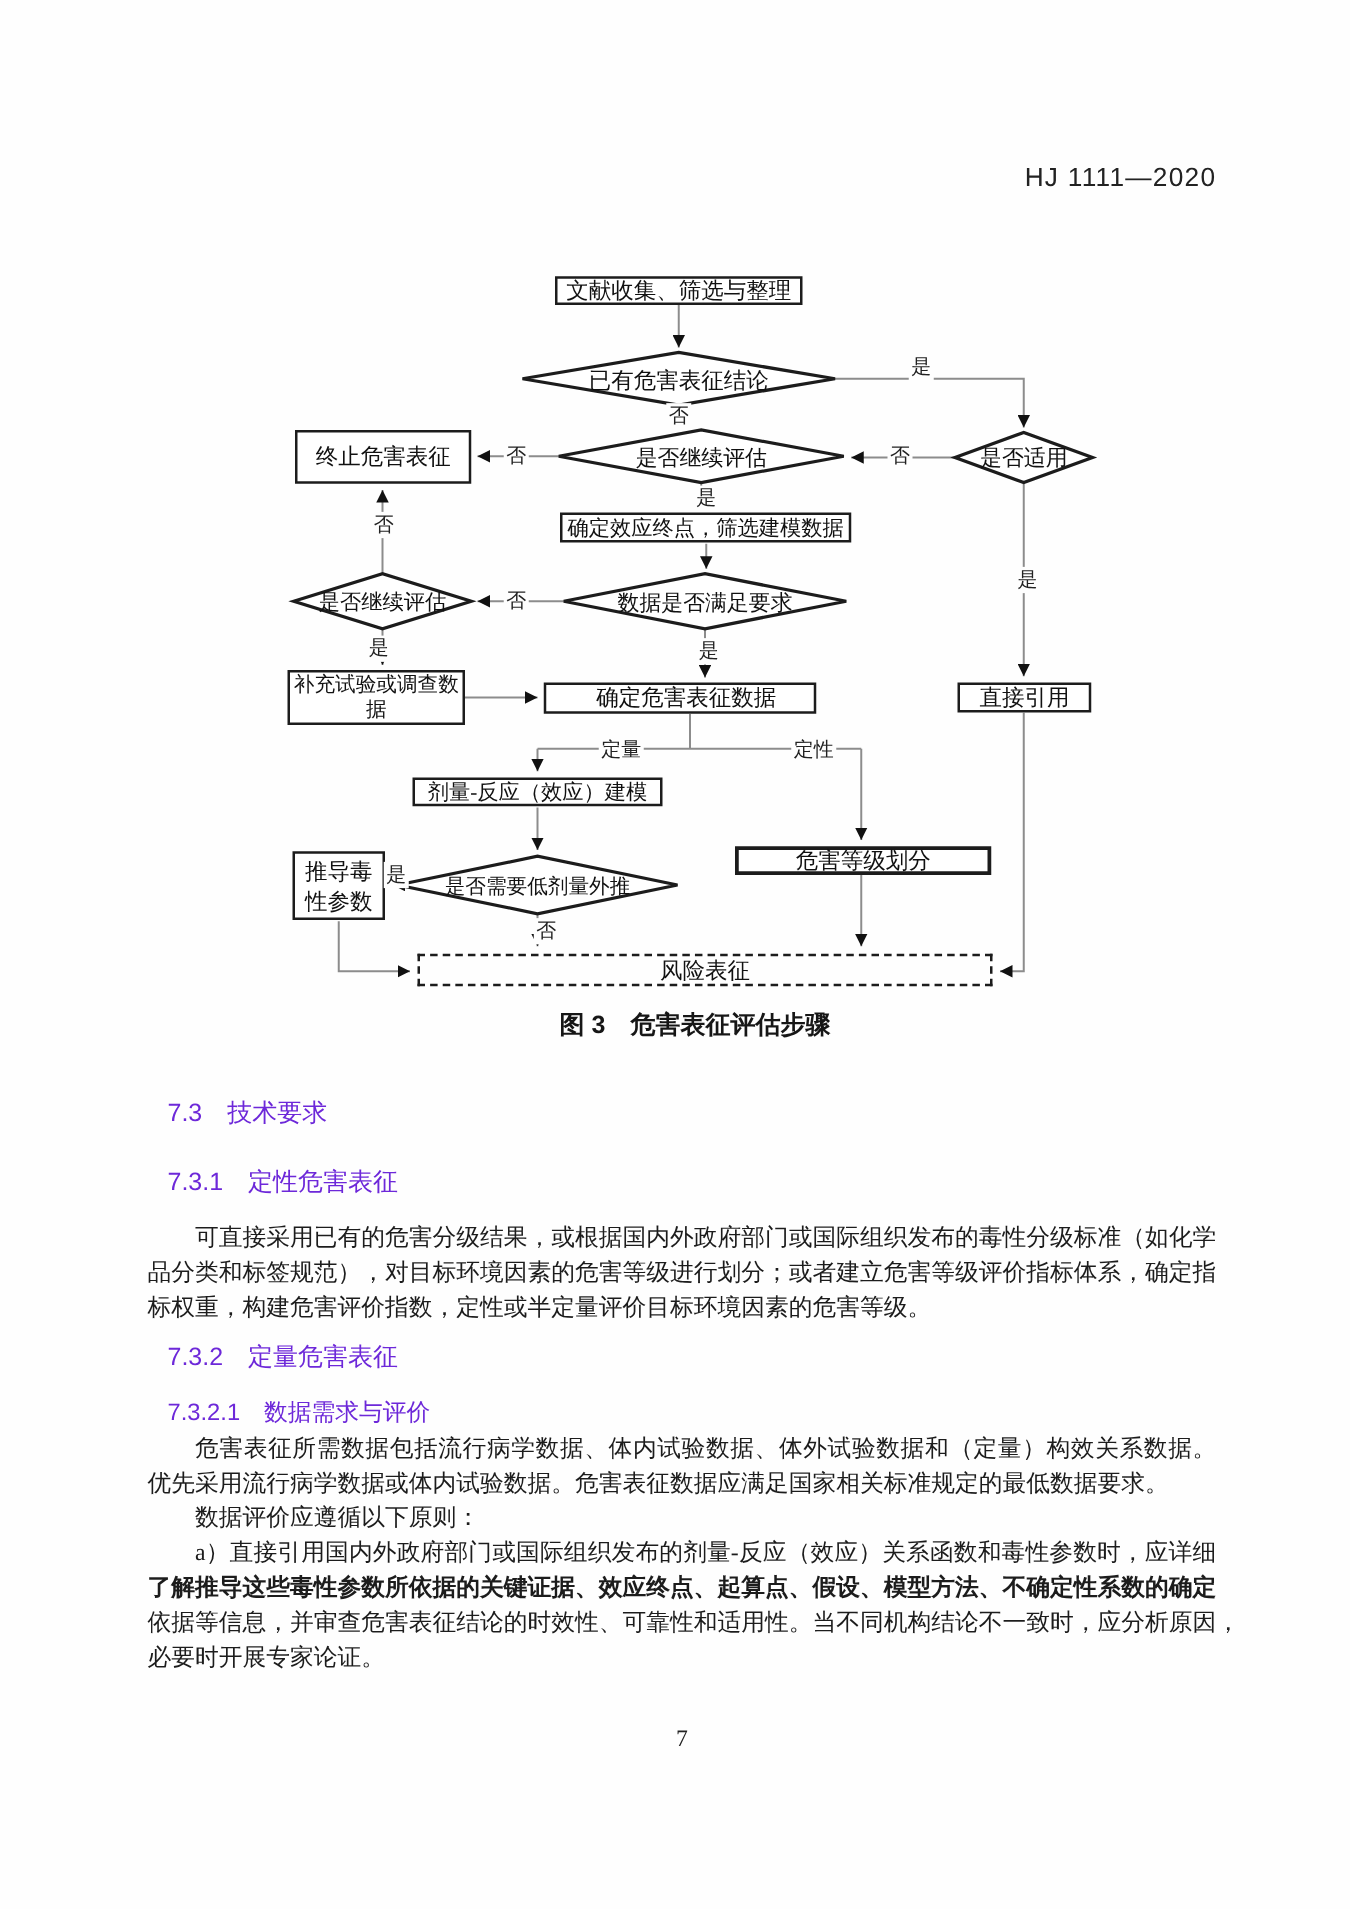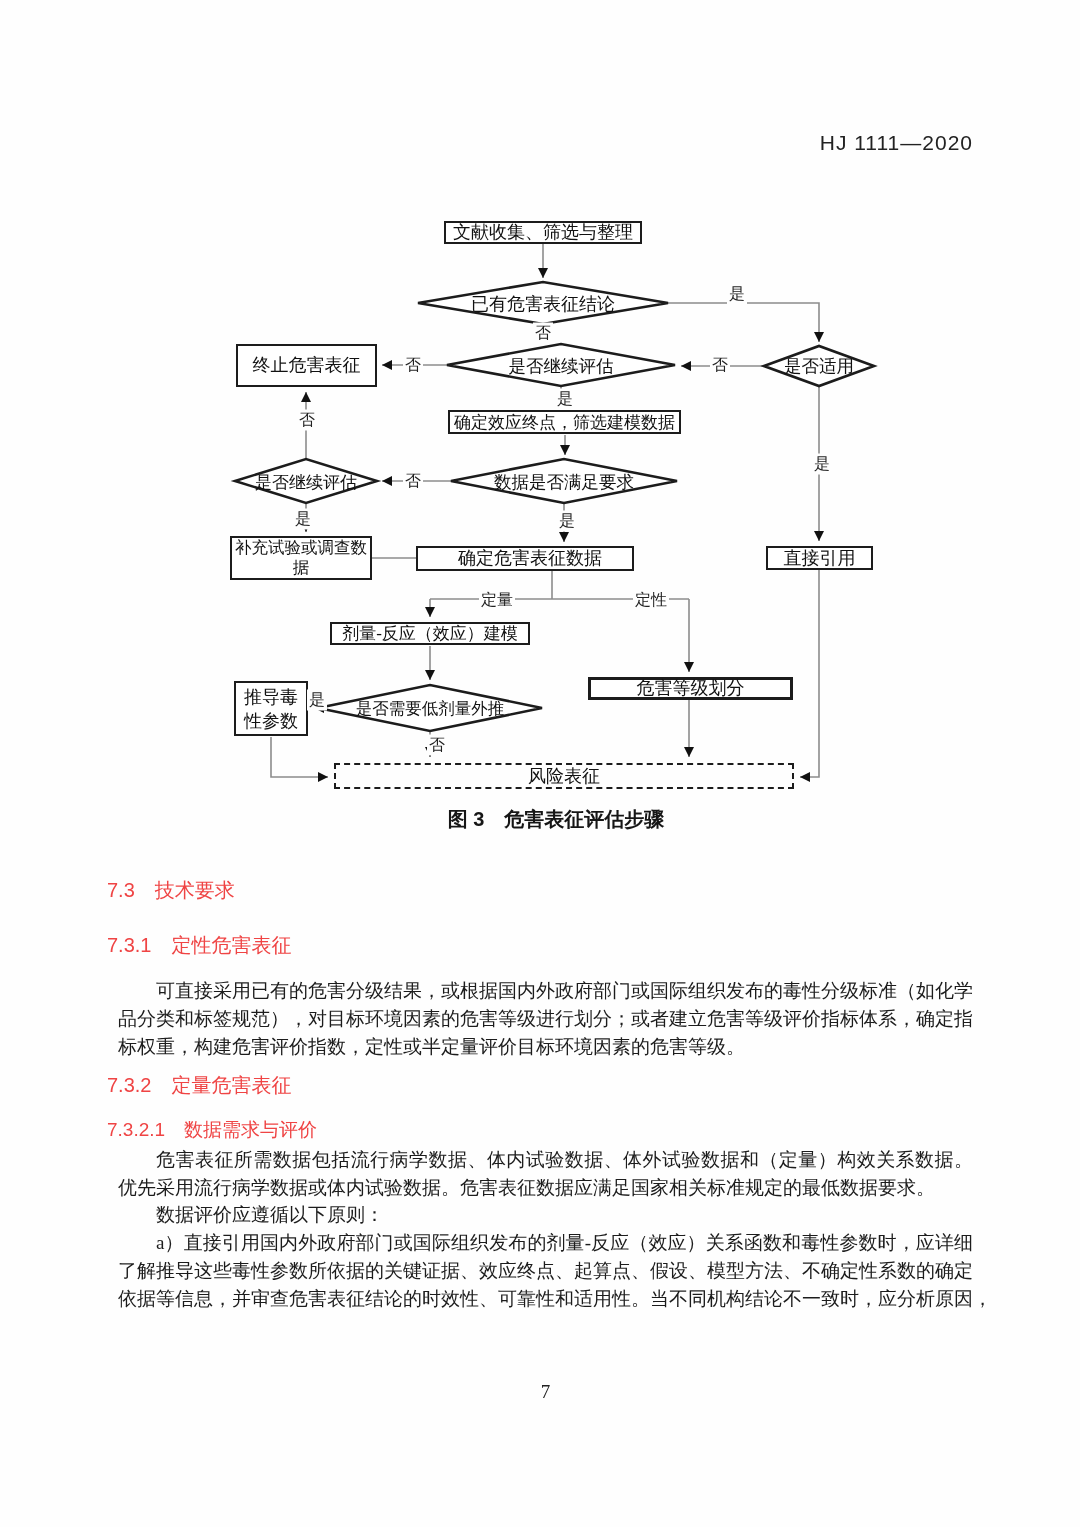--- a/index.html
+++ b/index.html
@@ -23,23 +23,23 @@
   .node.dashed{ border:2.5px dashed #1c1c1c; background:transparent; }
   .dlabel { position:absolute; transform:translate(-50%,-50%); font-size:17.5px;
             color:#111; white-space:nowrap; text-align:center; }
   .elabel { position:absolute; transform:translate(-50%,-50%); font-size:16px;
             color:#222; background:#fefefe; padding:0 2px; white-space:nowrap; }
   .caption { position:absolute; left:300px; top:806px; width:512px; text-align:center;
              font-family:"Liberation Sans","DejaVu Sans",sans-serif; font-weight:bold;
              font-size:20px; color:#161616; }
 
   
-  .h-sec { position:absolute; left:107px; width:855px;
+  .h-sec { position:absolute; left:134px; width:855px;
            font-family:"Liberation Sans","DejaVu Sans",sans-serif;
-           font-size:20px; color:#ef4444; white-space:nowrap; }
+           font-size:20px; color:#6d28d9; white-space:nowrap; }
   .tline { position:absolute; left:118px; width:855px; height:28px;
            font-size:19px; line-height:28px; white-space:nowrap; color:#1c1c1c; }
   .jl  { text-align:justify; text-align-last:justify; }
   .ind { text-indent:38px; }
   .pageno { position:absolute; left:118px; top:1381px; width:855px; text-align:center;
             font-size:19px; color:#222; }
 </style>
 </head>
 <body>
 
@@ -87,21 +87,21 @@
         <polygon points="451,481 564,459 677,481 564,503"></polygon>
         <polygon points="235,481 306,459 377,481 306,503"></polygon>
         <polygon points="318,708 430,685 542,708 430,731"></polygon>
       </g>
     </svg>
 
     <div class="node thin" style="left:444px;top:221px;width:198px;height:23px;">文献收集、筛选与整理</div>
     <div class="node" style="left:236px;top:344px;width:141px;height:43px;">终止危害表征</div>
     <div class="node thin" style="left:448px;top:410px;width:233px;height:24px;font-size:17px;">确定效应终点，筛选建模数据</div>
     <div class="node" style="left:230px;top:536px;width:142px;height:44px;font-size:16.5px;line-height:20px;padding:16px 1px;">补充试验或调查数据</div>
-    <div class="node" style="left:416px;top:546px;width:218px;height:25px;padding-left:10px;">确定危害表征数据</div>
+    <div class="node" style="left:435px;top:546px;width:218px;height:25px;padding-left:10px;">确定危害表征数据</div>
     <div class="node" style="left:766px;top:546px;width:107px;height:24px;">直接引用</div>
     <div class="node" style="left:330px;top:622px;width:200px;height:23px;font-size:17px;">剂量-反应（效应）建模</div>
     <div class="node bold" style="left:588px;top:677px;width:205px;height:23px;">危害等级划分</div>
     <div class="node" style="left:234px;top:681px;width:74px;height:55px;line-height:24px;padding:0 6px;">推导毒性参数</div>
     <div class="node dashed" style="left:334px;top:763px;width:460px;height:26px;font-size:18px;">风险表征</div>
 
     <span class="dlabel" style="left:543px;top:304px;font-size:18px;">已有危害表征结论</span>
     <span class="dlabel" style="left:819px;top:366px;">是否适用</span>
     <span class="dlabel" style="left:561px;top:366px;">是否继续评估</span>
     <span class="dlabel" style="left:564px;top:482px;">数据是否满足要求</span>
@@ -133,18 +133,19 @@
 
   <div class="tline jl ind" style="top:977px;">可直接采用已有的危害分级结果，或根据国内外政府部门或国际组织发布的毒性分级标准（如化学</div>
   <div class="tline jl" style="top:1005px;">品分类和标签规范），对目标环境因素的危害等级进行划分；或者建立危害等级评价指标体系，确定指</div>
   <div class="tline" style="top:1033px;">标权重，构建危害评价指数，定性或半定量评价目标环境因素的危害等级。</div>
 
   <div class="tline jl ind" style="top:1146px;">危害表征所需数据包括流行病学数据、体内试验数据、体外试验数据和（定量）构效关系数据。</div>
   <div class="tline" style="top:1174px;">优先采用流行病学数据或体内试验数据。危害表征数据应满足国家相关标准规定的最低数据要求。</div>
   <div class="tline ind" style="top:1201px;">数据评价应遵循以下原则：</div>
 
   <div class="tline jl ind" style="top:1229px;">a）直接引用国内外政府部门或国际组织发布的剂量-反应（效应）关系函数和毒性参数时，应详细</div>
-  <div class="tline jl" style="top:1257px;">了解推导这些毒性参数所依据的关键证据、效应终点、起算点、假设、模型方法、不确定性系数的确定</div>
+  <div class="tline jl" style="top:1257px;font-weight:bold;">了解推导这些毒性参数所依据的关键证据、效应终点、起算点、假设、模型方法、不确定性系数的确定</div>
   <div class="tline jl" style="top:1285px;">依据等信息，并审查危害表征结论的时效性、可靠性和适用性。当不同机构结论不一致时，应分析原因，</div>
+  <div class="tline" style="top:1313px;">必要时开展专家论证。</div>
 
 
   <div class="pageno">7</div>
 </div>
 
 </body></html>

